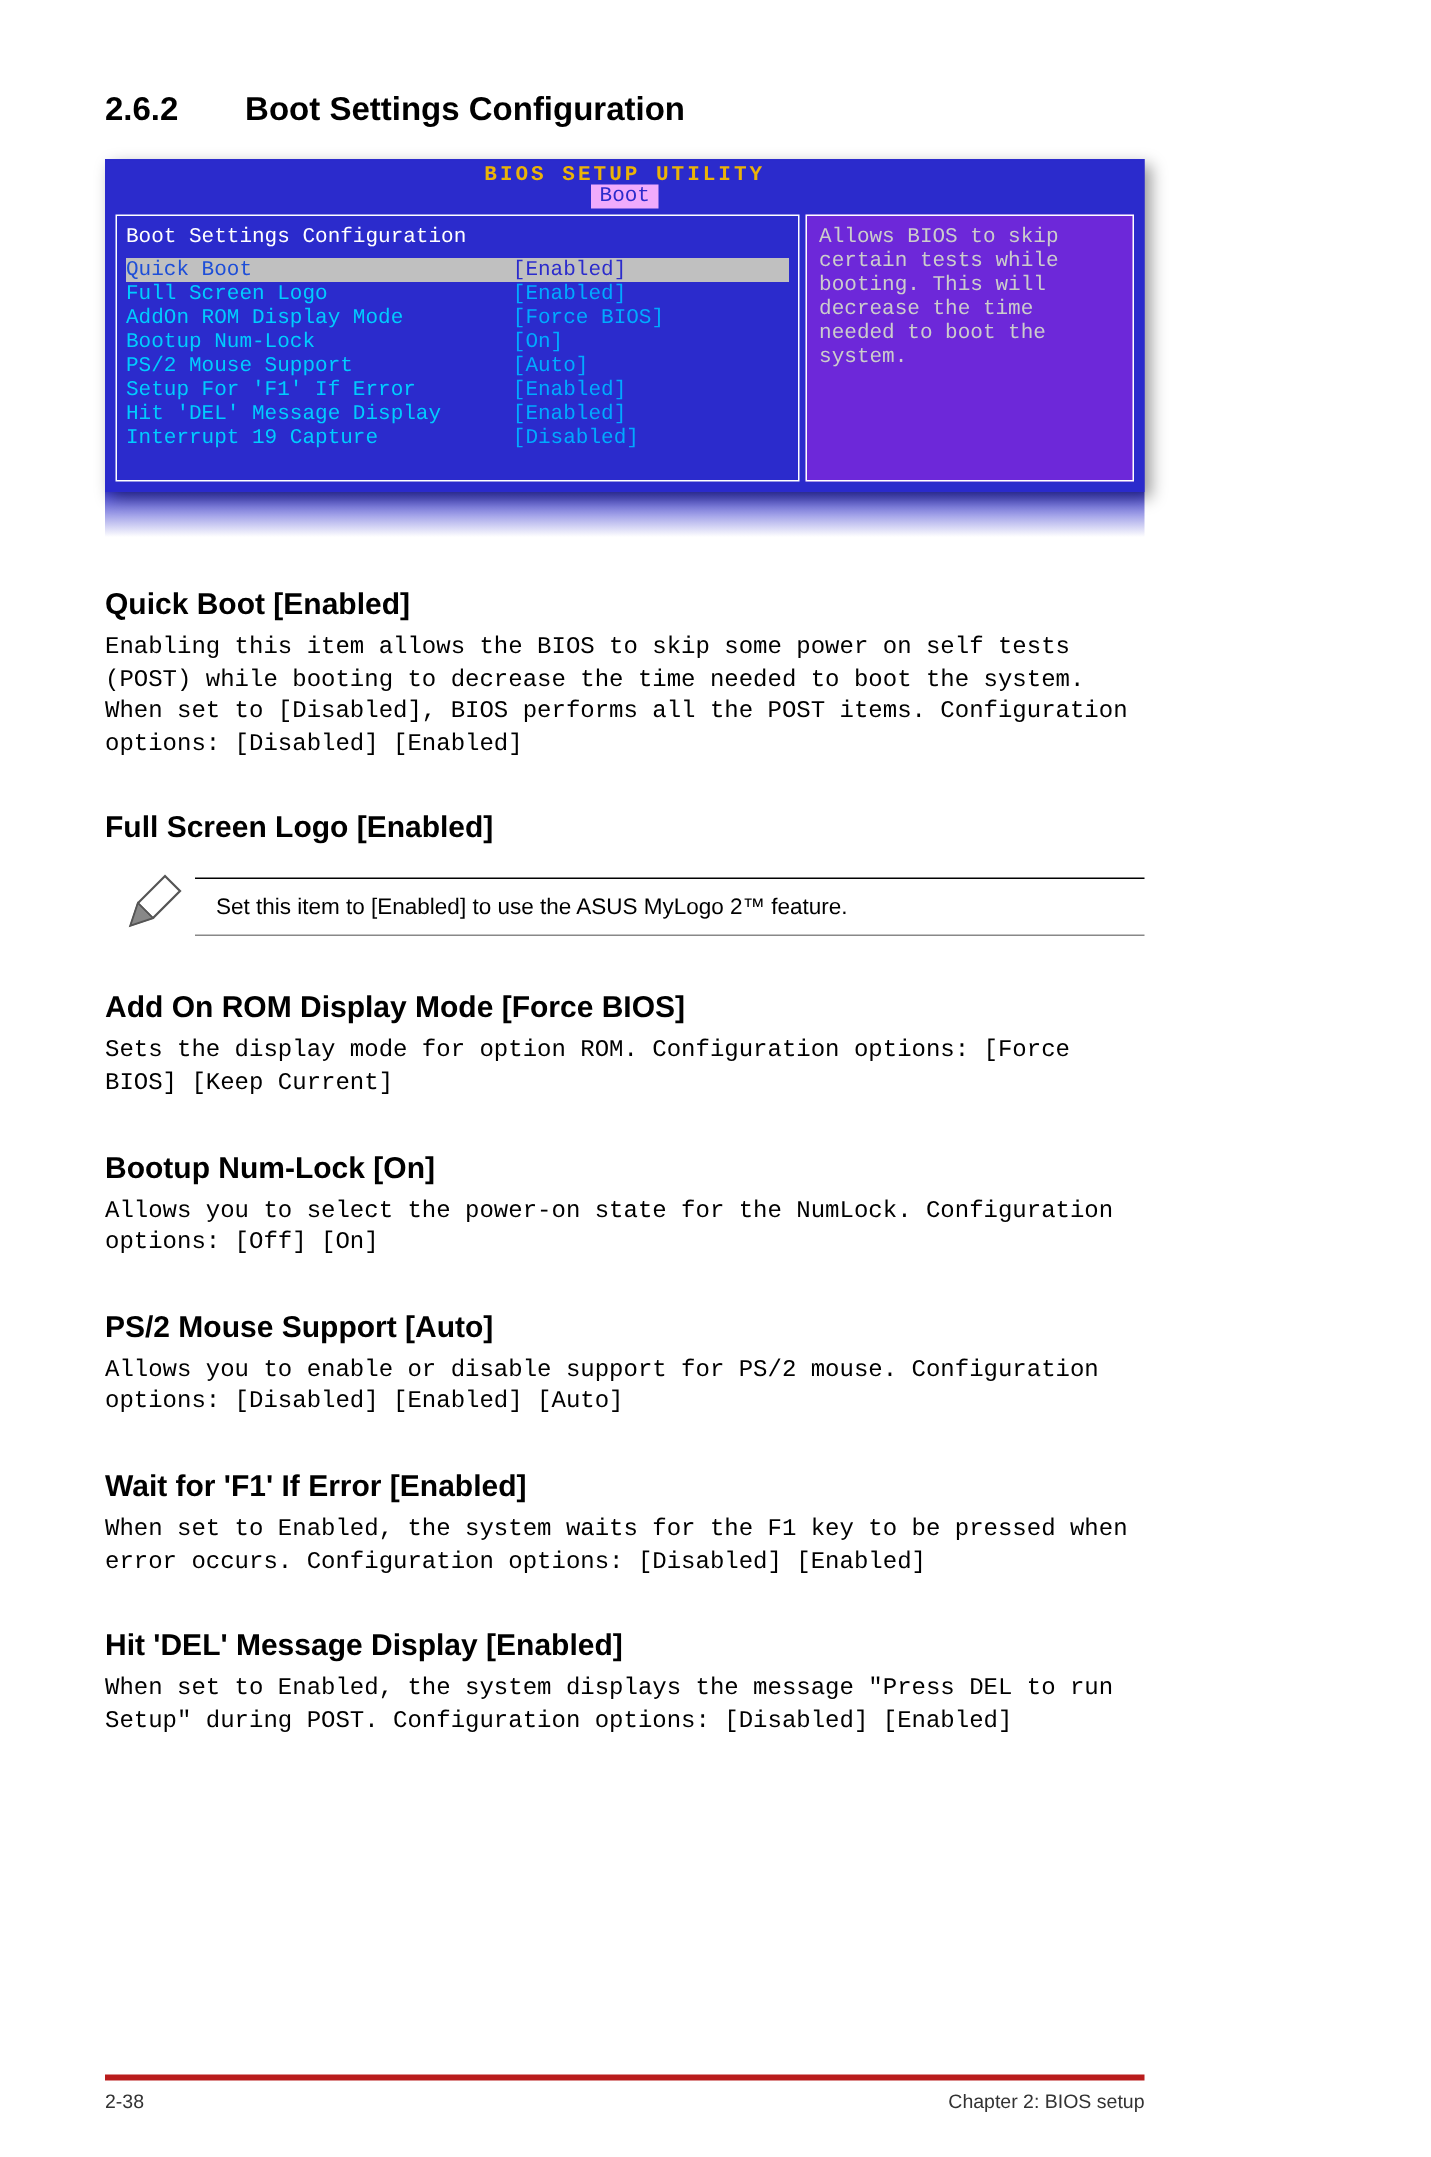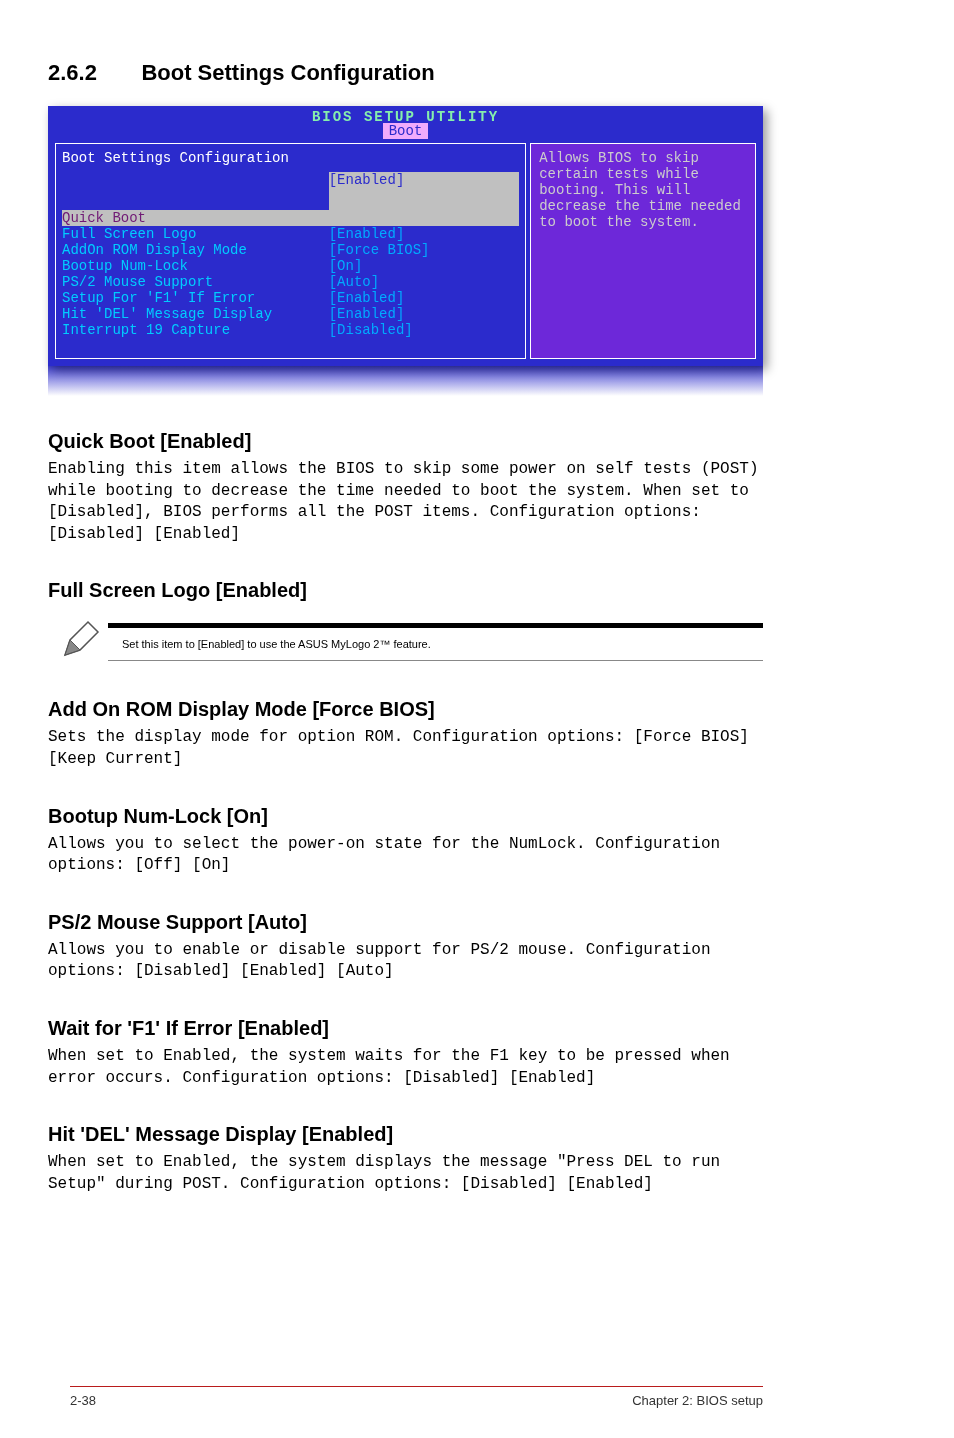--- a/index.html
+++ b/index.html
@@ -5,21 +5,21 @@
   body {
     margin: 0;
     padding: 0;
     background: #ffffff;
     font-family: Arial, Helvetica, sans-serif;
     color: #000000;
   }
   .page {
     width: 833px;
     min-height: 1438px;
-    padding: 60px 70px 30px 48px;
+    padding: 60px 70px 30px 70px;
     box-sizing: border-box;
     position: relative;
   }
   .section-num {
     font-size: 22px;
     font-weight: bold;
     display: inline-block;
   }
   .section-title {
     font-size: 22px;
@@ -31,21 +31,21 @@
     margin-top: 20px;
     border: 1px solid #2b2bcc;
     box-shadow: 4px 4px 10px rgba(0,0,0,0.4);
     background: #2b2bcc;
     font-family: 'Courier New', monospace;
     font-size: 14px;
     position: relative;
   }
   .bios-title-bar {
     text-align: center;
-    color: #86efac;
+    color: #eab308;
     letter-spacing: 2px;
     padding: 2px 0 0 0;
     font-weight: bold;
     font-size: 14px;
   }
   .bios-tab {
     text-align: center;
     margin-top: -2px;
   }
   .bios-tab span {
@@ -84,22 +84,21 @@
   }
   .bios-label {
     flex: 1.4;
   }
   .bios-value {
     flex: 1;
     color: #00aaff;
   }
   .bios-row.selected .bios-label {
     background: #c0c0c0;
-    color: #701a75;
-    margin-top: 38px;
+    color: #1d4ed8;
   }
   .bios-row.selected .bios-value {
     background: #c0c0c0;
     color: #2b2bcc;
   }
   .cyan { color: #00ccff; }
   .bottom-shadow {
     height: 30px;
     background: linear-gradient(to bottom, rgba(43,43,204,0.9), rgba(255,255,255,0));
   }
@@ -120,31 +119,31 @@
     align-items: center;
     margin: 18px 0 4px 12px;
     padding: 0;
   }
   .note-icon {
     width: 48px;
     flex-shrink: 0;
   }
   .note-sep {
     flex: 1;
-    border-top: 5px solid #000000;
+    border-top: 1px solid #000000;
     border-bottom: 1px solid #888888;
     padding: 10px 0 10px 14px;
-    font-size: 11px;
+    font-size: 15px;
   }
   .footer {
     position: absolute;
     bottom: 30px;
     left: 70px;
     right: 70px;
-    border-top: 1px solid #b91c1c;
+    border-top: 4px solid #b91c1c;
     padding-top: 6px;
     display: flex;
     justify-content: space-between;
     font-size: 13px;
     color: #333;
   }
 </style>
 </head>
 <body>
 

